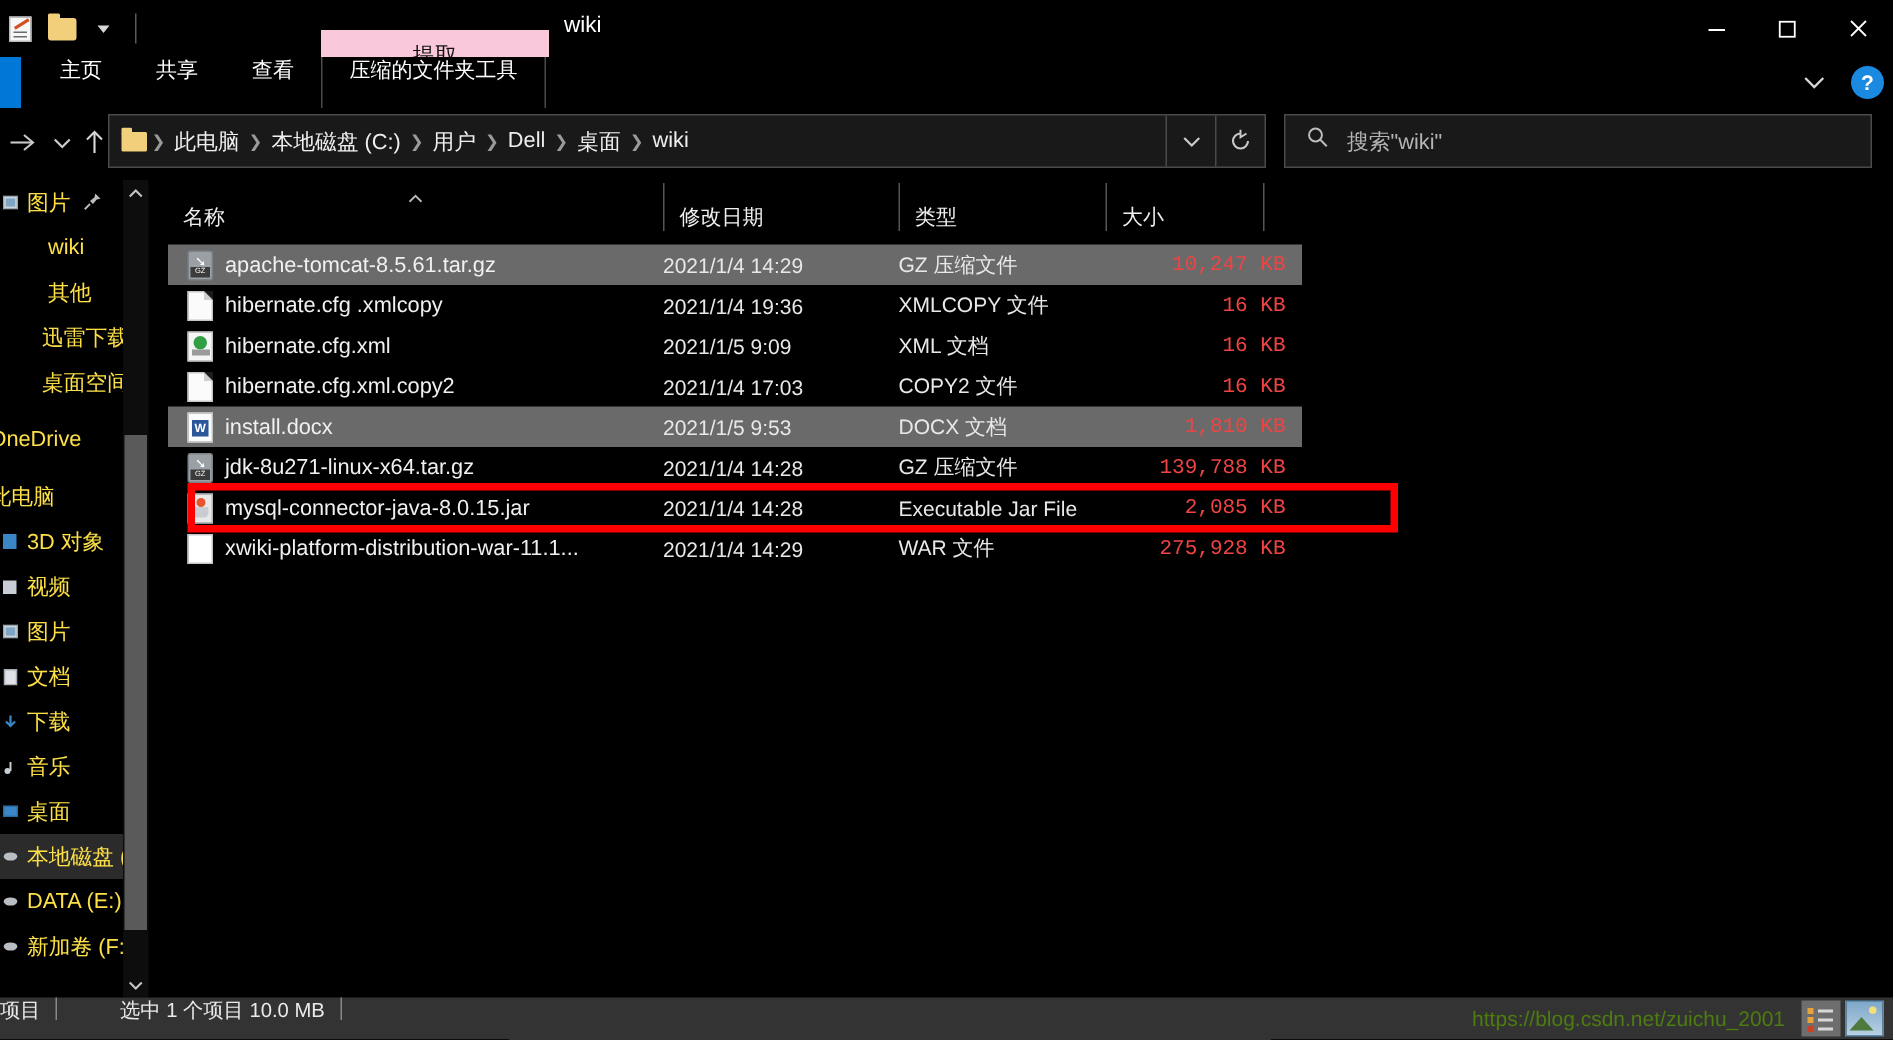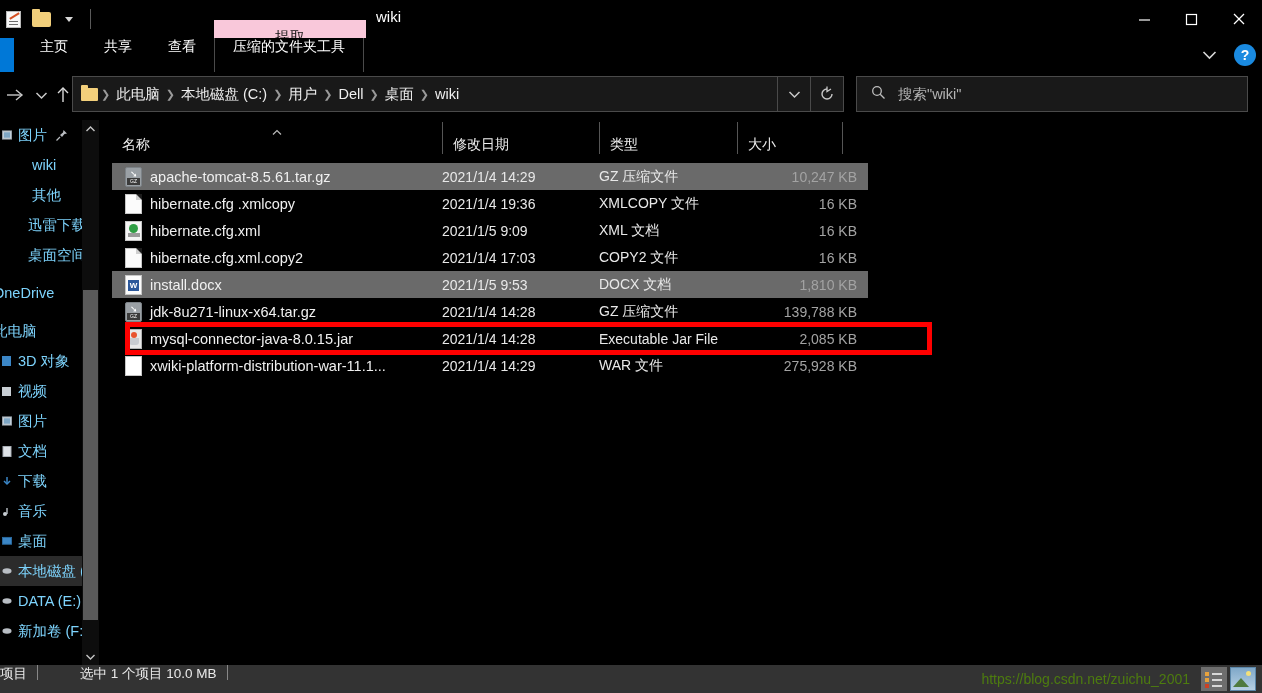--- a/index.html
+++ b/index.html
@@ -56,42 +56,42 @@
   .crumb-folder:before { content: ""; position: absolute; left: 0; top: -3px; width: 7px; height: 4px; background: #f2cf7b; border-radius: 1px 1px 0 0; }
   .addr-right { display: flex; align-items: center; height: 100%; }
   .addr-btn { width: 33px; height: 34px; display: flex; align-items: center; justify-content: center; border-left: 1px solid #4a4a4a; }
   .search { position: absolute; left: 856px; top: 76px; width: 392px; height: 36px; background: #191919; border: 1px solid #4a4a4a; display: flex; align-items: center; padding-left: 14px; gap: 12px; }
   .search-ph { font-size: 14.5px; color: #b4b4b4; }
 
   
   .sidebar { position: absolute; left: 0; top: 120px; width: 82px; height: 545px; background: #000; overflow: hidden; }
   .sb-item { height: 30px; display: flex; align-items: center; padding-left: 2px; gap: 6px; position: relative; }
   .sb-item.sel { background: #2b2b2b; }
-  .sb-label { font-size: 14.5px; color: #7dd3fc; white-space: nowrap; }
+  .sb-label { font-size: 14.5px; color: #fde047; white-space: nowrap; }
   .sb-ico { width: 10px; height: 14px; flex: 0 0 10px; display: flex; align-items: center; justify-content: center; }
   .pin { position: absolute; right: 14px; top: 8px; }
   .sb-scroll { position: absolute; left: 82px; top: 120px; width: 17px; height: 545px; background: #0d0d0d; }
   .sb-thumb { position: absolute; left: 1px; top: 170px; width: 15px; height: 330px; background: #5a5a5a; }
   .sb-arrow { position: absolute; left: 0; width: 17px; height: 17px; display: flex; align-items: center; justify-content: center; }
 
   
   .headers { position: absolute; left: 112px; top: 122px; width: 1150px; height: 32px; display: flex; align-items: flex-end; }
   .hcell { height: 32px; display: flex; align-items: flex-end; font-size: 14px; color: #efefef; padding-left: 10px; position: relative; }
   .hcell + .hcell { border-left: 1px solid #555; }
   .sort-mark { position: absolute; left: 50%; top: 1px; transform: translateX(-50%); }
   .hend { width: 1px; height: 32px; background: #555; }
 
   .rows { position: absolute; left: 112px; top: 163px; width: 1150px; }
   .row { height: 27px; display: flex; align-items: center; position: relative; }
   .shade-bg { position: absolute; left: 0; top: 0; width: 756px; height: 27px; background: #6a6a6a; }
   .cellwrap { position: relative; display: flex; align-items: center; width: 100%; height: 27px; }
   .c-name { display: flex; align-items: center; gap: 8px; width: 330px; padding-left: 13px; font-size: 14.5px; color: #f0f0f0; white-space: nowrap; }
   .c-date { width: 157px; font-size: 14px; color: #e8e8e8; }
   .c-type { width: 138px; font-size: 14px; color: #e8e8e8; }
-  .c-size { width: 120px; font-size: 14px; color: #a3a3a3; text-align: right; }
+  .c-size { width: 120px; font-size: 14px; color: #ef4444; text-align: right; font-family: Liberation Mono, monospace; }
 
   
   .fi { width: 17px; height: 20px; flex: 0 0 17px; position: relative; }
   .fi-doc { background: #fbfbfb; border: 1px solid #c6c6c6; }
   .fi-doc:after { content: ""; position: absolute; right: -1px; top: -1px; border-width: 0 6px 6px 0; border-style: solid; border-color: #cfcfcf #1c1c1c; }
   .fi-gz { background: #9aa0a5; border: 1px solid #7c8287; border-radius: 2px; }
   .fi-gz .tag { position: absolute; left: 1px; bottom: 1px; width: 13px; height: 7px; background: #3b3b3b; color: #fff; font-size: 5px; line-height: 7px; text-align: center; font-family: "Liberation Sans", sans-serif; }
   .fi-gz .arrow { position: absolute; left: 4px; top: 2px; color: #fff; font-size: 9px; line-height: 9px; }
   .fi-xml { background: #f5f5f5; border: 1px solid #c6c6c6; }
   .fi-xml .globe { position: absolute; left: 3px; top: 2px; width: 9px; height: 9px; border-radius: 50%; background: #2f9e44; }

